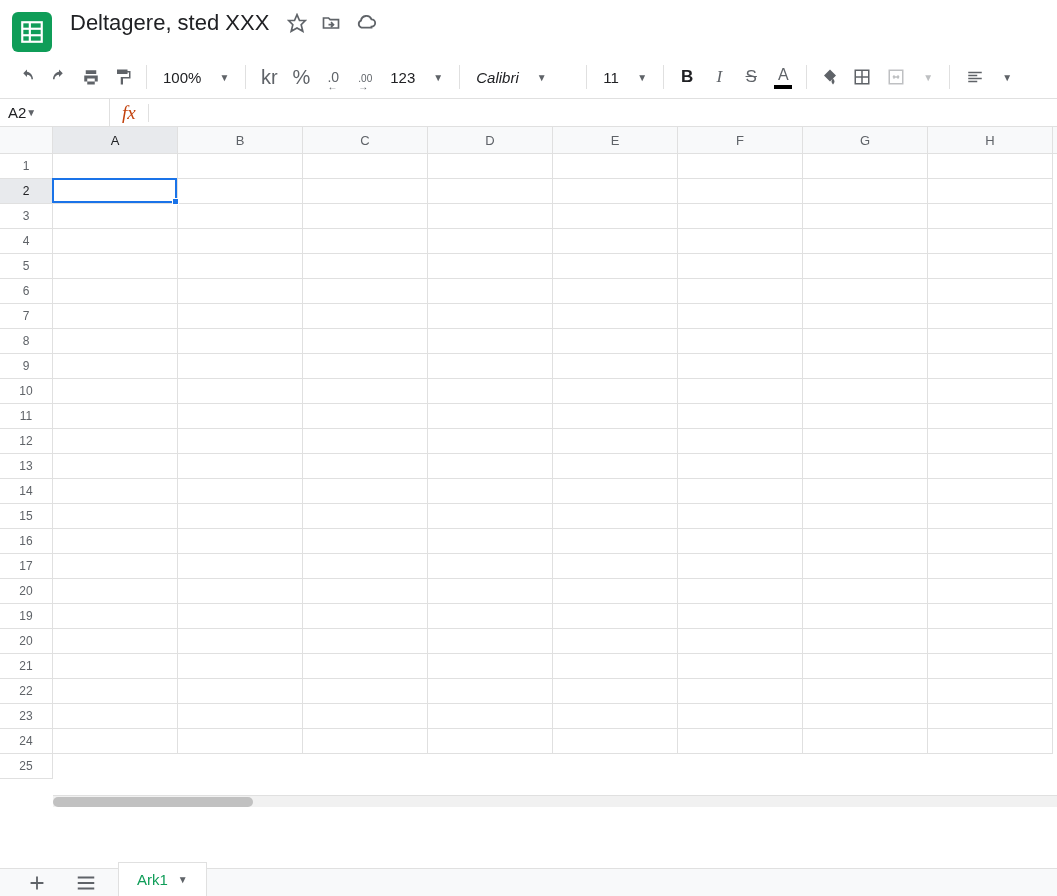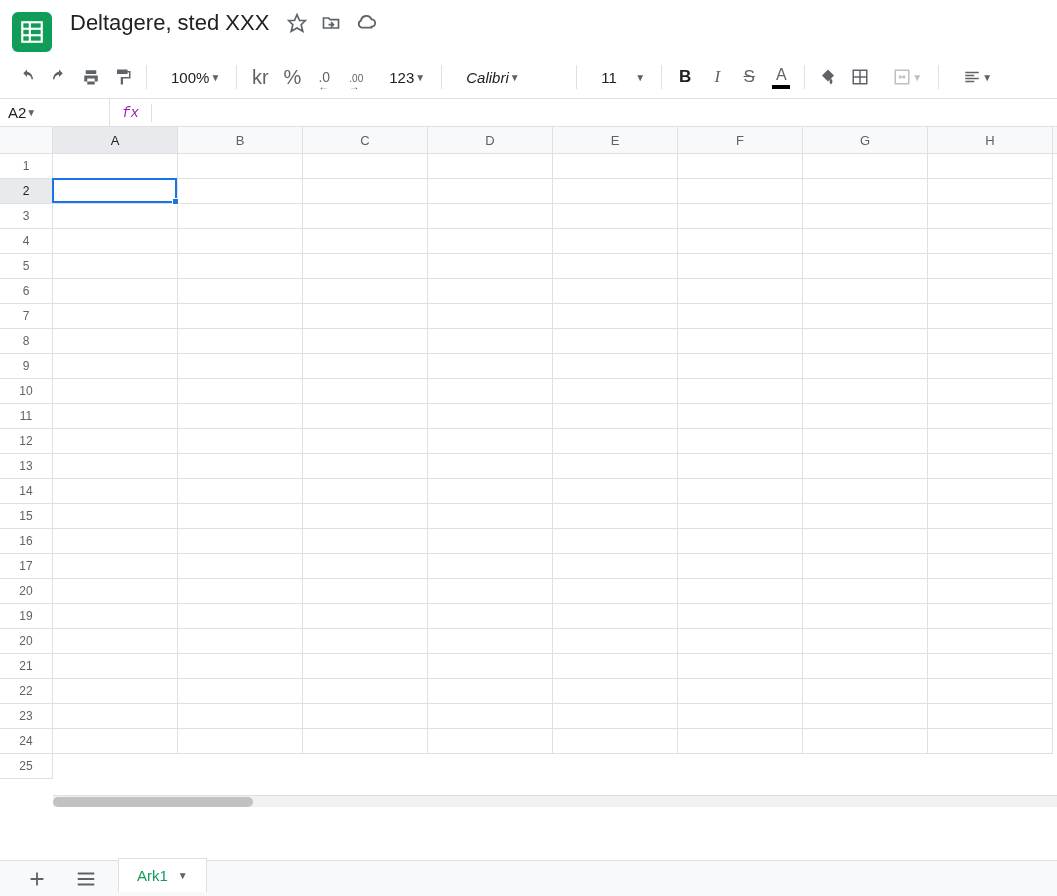--- a/index.html
+++ b/index.html
@@ -10,44 +10,44 @@
 .title-area { flex: 1; }
 .title-row { display: flex; align-items: center; gap: 14px; margin-bottom: 4px; }
 .doc-title { font-size: 22px; color: #202124; padding: 2px 4px; }
 .title-icon { color: #5f6368; cursor: pointer; display:flex; align-items:center;}
 .menubar { display: flex; gap: 2px; align-items: center; font-size: 16px; }
 .menu-item { padding: 4px 9px; color: #202124; cursor: pointer; border-radius: 4px; }
 .last-edit { color: #5f6368; text-decoration: underline; margin-left: 16px; font-size: 15px; cursor: pointer; white-space: nowrap; }
 .toolbar { display: flex; align-items: center; padding: 6px 12px; border-bottom: 1px solid #e0e0e0; gap: 2px; margin-top: 4px; }
 .tb-btn { min-width: 30px; height: 30px; display: flex; align-items: center; justify-content: center; color: #5f6368; cursor: pointer; border-radius: 2px; padding: 0 4px; }
 .tb-sep { width: 1px; height: 24px; background: #e0e0e0; margin: 0 6px; }
-.tb-select { display: flex; align-items: center; gap: 1px; padding: 0 8px; height: 30px; cursor: pointer; color: #202124; font-size: 15px; margin-left: 8px; }
+.tb-select { display: flex; align-items: center; gap: 18px; padding: 0 8px; height: 30px; cursor: pointer; color: #202124; font-size: 15px; }
 .tb-select .caret { font-size: 10px; color: #5f6368; }
 .tb-text { font-size: 20px; color: #5f6368; }
 .namebox-row { display: flex; align-items: center; border-bottom: 1px solid #e0e0e0; height: 28px; }
 .namebox { width: 110px; display: flex; align-items: center; justify-content: flex-start; padding: 0 8px; border-right: 1px solid #e0e0e0; height: 100%; font-size: 15px; }
 .namebox .caret { font-size: 10px; color: #5f6368; }
-.fx { color: #a21caf; font-style: italic; padding: 0 12px; font-size: 14px; font-family: Liberation Mono, monospace;}
+.fx { color: #c2410c; font-style: italic; padding: 0 12px; font-size: 19px; font-family: Liberation Serif, serif;}
 .formula-input { flex: 1; height: 100%; border: none; outline: none; padding: 0 6px; font-size: 14px; }
 .grid-area { position: relative; height: 680px; overflow: hidden; }
 .grid-corner { position: absolute; top: 0; left: 0; width: 53px; height: 27px; background: #f8f9fa; border-right: 1px solid #e0e0e0; border-bottom: 1px solid #e0e0e0; }
 .col-headers { position: absolute; top: 0; left: 53px; right: 0; height: 27px; display: flex; background: #f8f9fa; border-bottom: 1px solid #e0e0e0; }
 .col-h { width: 125px; text-align: center; font-size: 13px; color: #5f6368; border-right: 1px solid #e0e0e0; line-height: 27px; }
 .col-h.sel { background: #e8eaed; color:#202124; }
 .row-headers { position: absolute; top: 27px; left: 0; width: 53px; }
 .row-h { height: 25px; text-align: center; font-size: 12px; color: #5f6368; border-right: 1px solid #e0e0e0; border-bottom: 1px solid #e0e0e0; line-height: 25px; background: #fff; }
 .row-h.sel { background: #e8eaed; color:#202124;}
 .cells { position: absolute; top: 27px; left: 53px; right: 0; }
 .row { display: flex; height: 25px; }
 .cell { width: 125px; border-right: 1px solid #e0e0e0; border-bottom: 1px solid #e0e0e0; padding: 0 4px; font-size: 15px; line-height: 25px; overflow: hidden; white-space: nowrap; }
 .selected-cell { position: absolute; border: 2px solid #1a73e8; pointer-events: none; }
 .sel-handle { position: absolute; width: 7px; height: 7px; background: #1a73e8; border: 1px solid #fff; }
 .hscroll { position: absolute; left: 53px; right: 0; bottom: 0; height: 12px; background: #f1f1f1; border-top: 1px solid #e0e0e0; }
 .hscroll-thumb { position: absolute; left: 0; top: 1px; height: 10px; width: 200px; background: #c1c1c1; border-radius: 5px; }
-.sheet-tabs { position: absolute; bottom: 0; left: 0; right: 0; height: 36px; background: #f8f9fa; border-top: 1px solid #e0e0e0; display: flex; align-items: center; padding: 0 20px; gap: 15px; }
+.sheet-tabs { position: absolute; bottom: 0; left: 0; right: 0; height: 28px; background: #f8f9fa; border-top: 1px solid #e0e0e0; display: flex; align-items: center; padding: 0 20px; gap: 15px; }
 .tab-btn { width: 34px; height: 34px; display: flex; align-items: center; justify-content: center; color: #5f6368; cursor: pointer; border-radius: 4px; }
 .sheet-tab { background: #fff; border: 1px solid #e0e0e0; border-bottom: none; padding: 8px 18px; font-size: 15px; color: #0f9d58; font-weight: 500; display: flex; align-items: center; gap: 10px; border-radius: 0; margin-top:-1px; position:relative; top:-3px;}
 .sheet-tab .caret { font-size: 10px; color: #5f6368; }
 .underline-a { position:relative; display:flex; flex-direction:column; align-items:center;}
 .underline-a .bar { width:18px; height:4px; background:#000; margin-top:1px;}
 .icon-disabled { opacity: 0.4; }
 </style>
 </head>
 <body>
 

